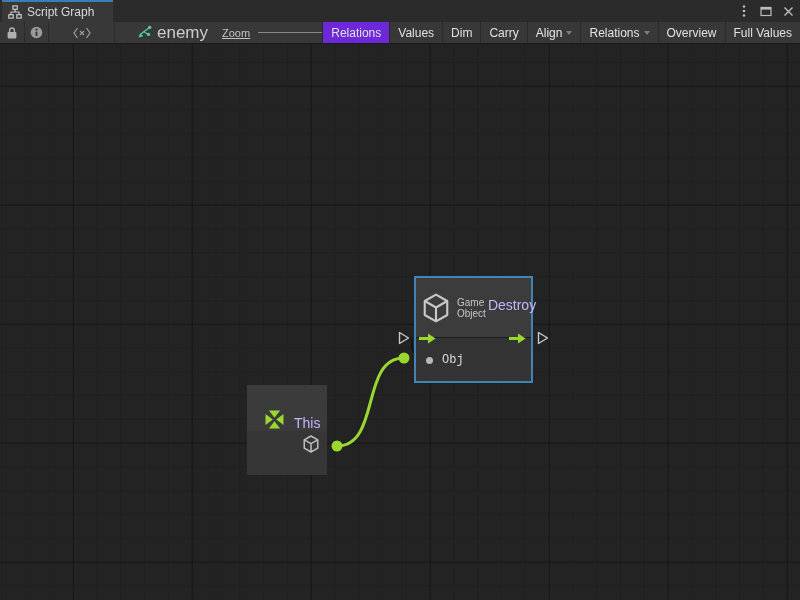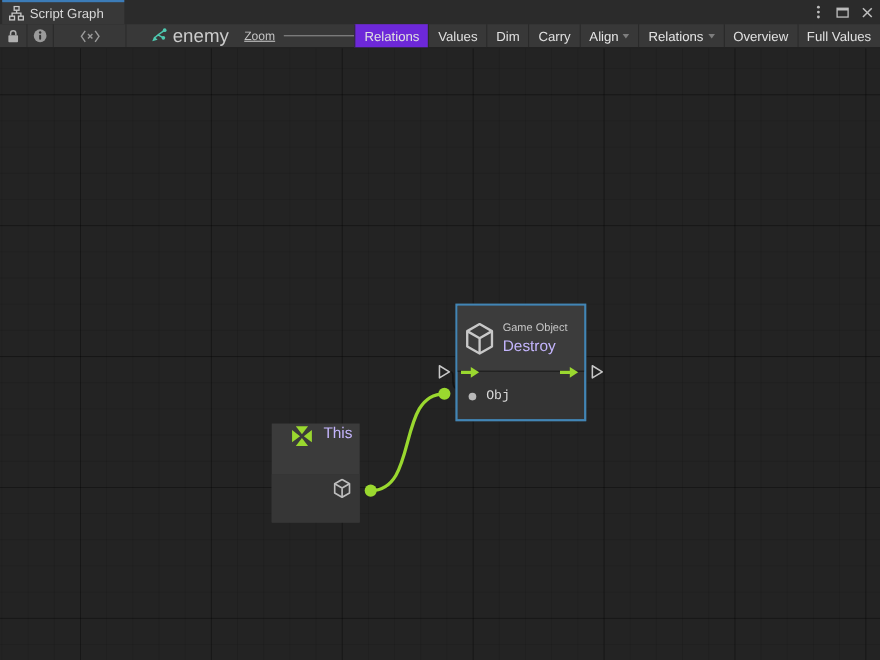--- a/index.html
+++ b/index.html
@@ -63,33 +63,33 @@
 
   
   .node { position:absolute; z-index:2; }
   .node-destroy {
     left:414px; top:232px; width:119px; height:107px;
     background:#343434; border:2px solid #4285b5;
   }
   .node-destroy .hdr {
     height:59px; background:#3c3c3c; display:flex; align-items:center; gap:8px; padding-left:7px;
   }
-  .node-destroy .hdr-texts { display:flex; flex-direction:column; gap:2px; }
+  .node-destroy .hdr-texts { display:flex; flex-direction:row; gap:2px; }
   .cat { font-size:10px; color:#c6c6c6; }
   .ttl { font-size:14px; color:#c4b5fd; }
   .node-divider { height:1px; background:#1d1d1d; }
   .ctrl-arrow { position:absolute; width:17px; height:11px; }
   .ctrl-arrow.in { left:3px; top:55px; }
   .ctrl-arrow.out { right:5px; top:55px; }
   .port-row { position:absolute; left:10px; top:75px; display:flex; align-items:center; gap:9px; }
   .port-dot { width:7px; height:7px; border-radius:50%; background:#b8b8b8; }
   .port-label { font-size:12px; color:#dadada;font-family:Liberation Mono, monospace; }
 
   .node-this { left:247px; top:341px; width:80px; height:90px; background:#3b3b3b; }
-  .node-this .hdr { height:46px; display:flex; align-items:flex-start; gap:8px; padding-left:16px; }
+  .node-this .hdr { height:46px; display:flex; align-items:flex-end; gap:8px; padding-left:16px; }
   .node-this .body { position:relative; height:44px; background:#363636; }
   .this-out { position:absolute; right:8px; top:4px; }
 
   .port-triangle { position:absolute; z-index:2; width:12px; height:14px; }
   .tri-in { left:398px; top:287px; }
   .tri-out { left:537px; top:287px; }
 </style>
 </head>
 <body>
 

